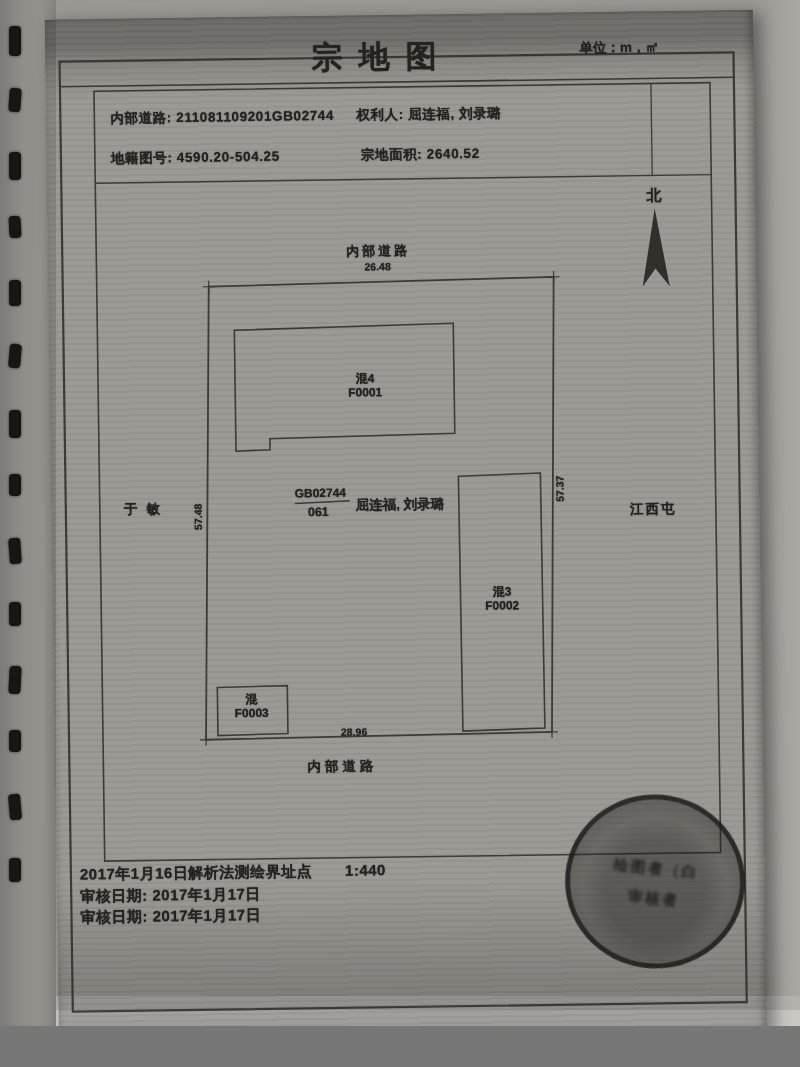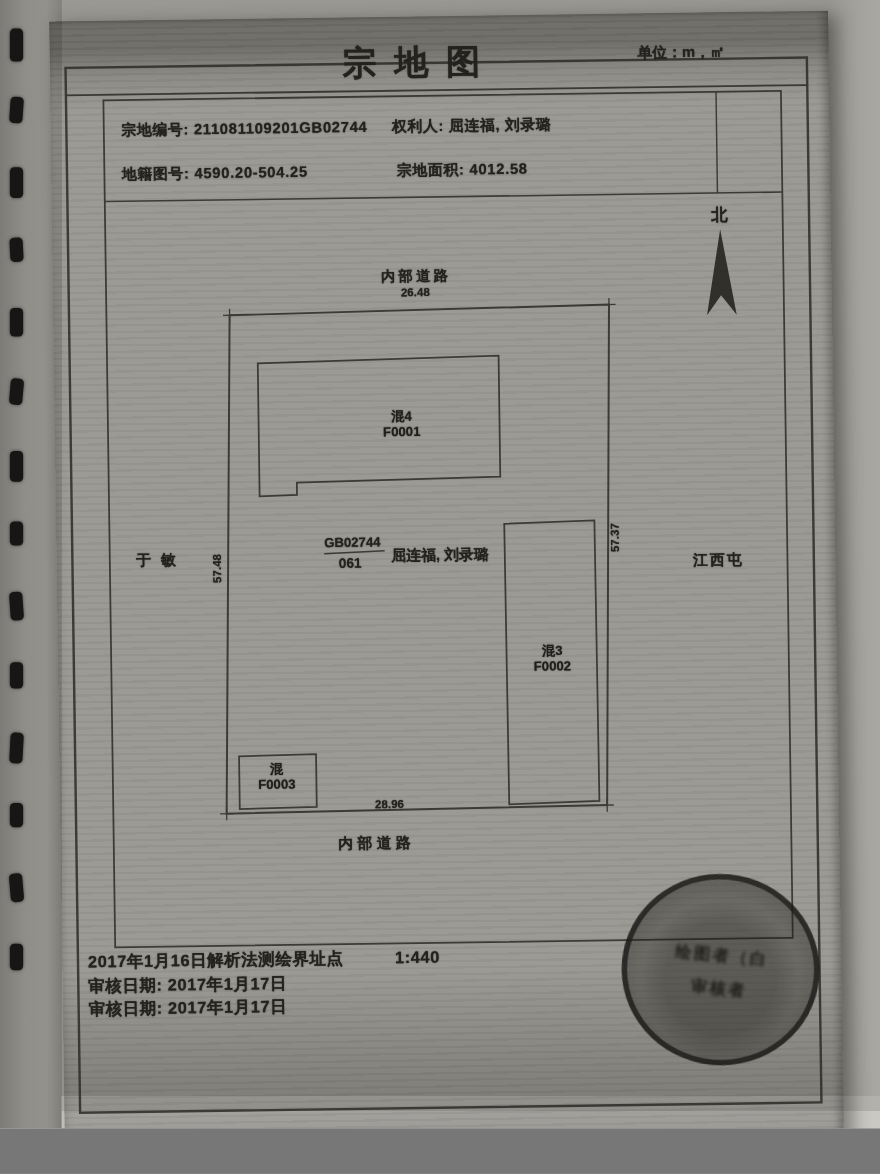--- a/index.html
+++ b/index.html
@@ -105,34 +105,34 @@
         <polygon points="215,685 285,684 285,732 215,733" stroke-width="1.6"></polygon>
         <line x1="295" y1="502" x2="350" y2="500" stroke-width="1.4"></line>
       </g>
       <polygon points="659,212 673,290 659,272 646,290" fill="#1e1d1a" opacity="0.85"></polygon>
     </svg>
 
     <div class="lbl title" style="left:318px; top:36px;">宗地图</div>
     <div class="lbl" style="left:586px; top:42px; font-size:13.5px;">单位：m，㎡</div>
 
     <div class="lbl hdr" style="left:116px; top:106px;">
-      <span>宗地编号:</span>
+      <span>内部道路:</span>
       <span>211081109201GB02744</span>
     </div>
     <div class="lbl hdr" style="left:362px; top:106px;">
       <span>权利人:</span>
       <span>屈连福, 刘录璐</span>
     </div>
     <div class="lbl hdr" style="left:116px; top:146px;">
       <span>地籍图号:</span>
       <span>4590.20-504.25</span>
     </div>
     <div class="lbl hdr" style="left:366px; top:146px;">
       <span>宗地面积:</span>
-      <span>4012.58</span>
+      <span>2640.52</span>
     </div>
 
     <div class="lbl" style="left:651px; top:190px; font-size:15px;">北</div>
 
     <div class="lbl" style="left:350px; top:242px; font-size:13px; letter-spacing:3px;">内部道路</div>
     <div class="lbl dim" style="left:368px; top:260px;">26.48</div>
 
     <div class="bldg" style="left:334px; top:371px;">
       <div>混4</div>
       <div>F0001</div>
@@ -155,21 +155,21 @@
     <div class="bldg" style="left:216px; top:690px;">
       <div>混</div>
       <div>F0003</div>
     </div>
 
     <div class="lbl dim" style="left:338px; top:725px;">28.96</div>
     <div class="lbl" style="left:304px; top:757px; font-size:13.5px; letter-spacing:4px;">内部道路</div>
 
     <div class="lbl foot" style="left:75px; top:861px;">
       <span>2017年1月16日解析法测绘界址点</span>
-      <span style="margin-left:42px;">1:440</span>
+      <span style="margin-left:28px;">1:440</span>
     </div>
     <div class="lbl foot" style="left:75px; top:883px;">
       <span>审核日期:</span>
       <span>2017年1月17日</span>
     </div>
     <div class="lbl foot" style="left:75px; top:904px;">
       <span>审核日期:</span>
       <span>2017年1月17日</span>
     </div>
 

